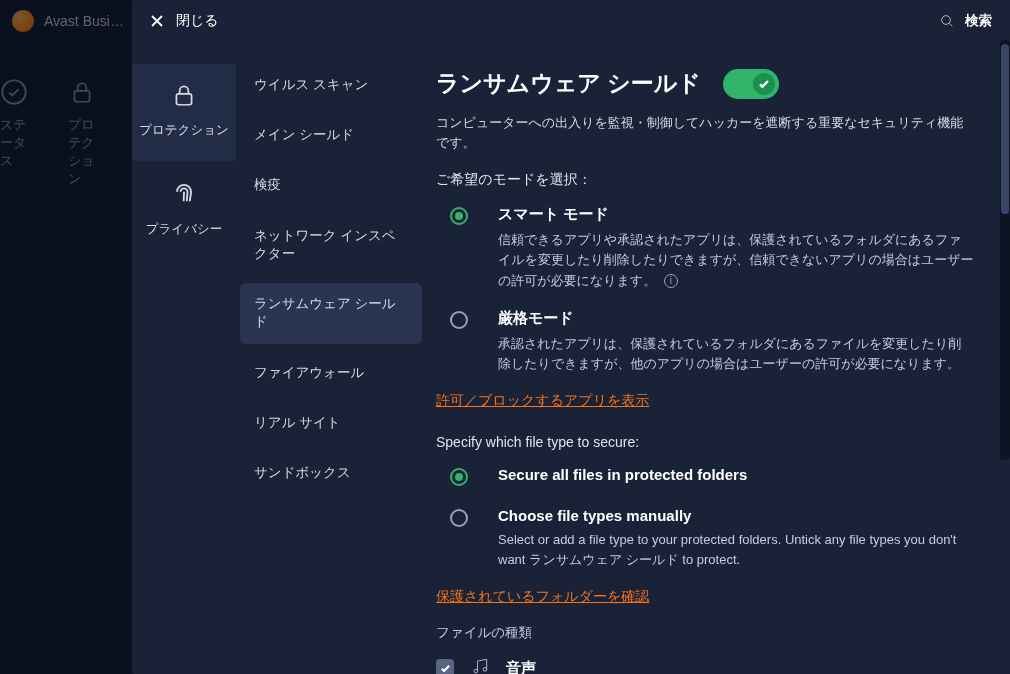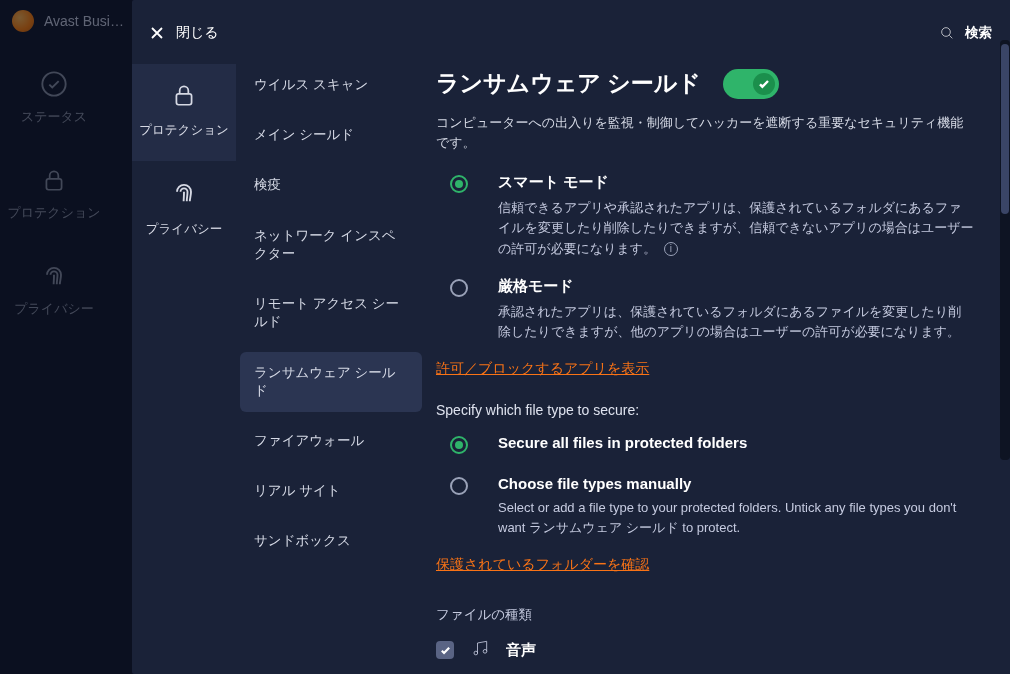--- a/index.html
+++ b/index.html
@@ -4,28 +4,28 @@
 <style>
   * { box-sizing: border-box; margin: 0; padding: 0; }
   html, body { width: 1010px; height: 674px; overflow: hidden; font-family: "Segoe UI", Meiryo, sans-serif; }
   body { background: #0e1423; color: #fff; position: relative; }
 
   
   .bg-app { position: absolute; inset: 0; background: #0b1020; }
   .bg-topbar { height: 42px; display: flex; align-items: center; padding: 0 12px; opacity: .45; }
   .bg-logo { width: 22px; height: 22px; border-radius: 50%; background: radial-gradient(circle at 35% 35%, #ffb347, #ff7b00 60%, #c75f00); margin-right: 10px; }
   .bg-title { color: #c6cada; font-size: 14px; }
-  .bg-sidebar { position: absolute; left: 0; top: 42px; bottom: 0; width: 108px; display:flex; flex-direction:column; gap:40px; padding-top:28px; opacity:.35; }
+  .bg-sidebar { position: absolute; left: 0; top: 50px; bottom: 0; width: 108px; display:flex; flex-direction:row; gap:40px; padding-top:28px; opacity:.35; }
   .bg-side-item { display:flex; flex-direction:column; align-items:center; gap:10px; color:#aab0c0; font-size:13px; }
   .bg-side-icon { width:28px; height:28px; display:flex; align-items:center; justify-content:center; }
   .bg-side-icon svg { stroke:#aab0c0; fill:none; stroke-width:1.6; }
 
   
   .overlay { position:absolute; left:132px; top:0; right:0; bottom:0; background:#1a2238; display:flex; flex-direction:column; border-radius:2px 0 0 2px; }
-  .ov-header { height:42px; display:flex; align-items:flex-end; padding:0 18px; }
+  .ov-header { height:42px; display:flex; align-items:center; padding:0 18px; }
   .ov-close { display:flex; align-items:center; gap:12px; color:#fff; font-size:14px; cursor:pointer; }
   .ov-close svg { stroke:#fff; }
   .ov-spacer { flex:1; }
   .ov-search { display:flex; align-items:center; gap:10px; color:#fff; font-size:13.5px; font-weight:600; cursor:pointer; }
   .ov-search svg { stroke:#fff; fill:none; }
   .ov-body { flex:1; display:flex; min-height:0; }
 
   
   .cat-col { width:104px; padding-top:22px; display:flex; flex-direction:column; }
   .cat-item { display:flex; flex-direction:column; align-items:center; gap:14px; padding:18px 4px 22px; color:#d6d9e4; font-size:12.5px; text-align:center; cursor:pointer; }
@@ -47,21 +47,21 @@
   .desc { font-size:13px; line-height:1.55; color:#d6dae6; margin-bottom:18px; max-width:560px; }
   .section-label { font-size:14px; color:#dfe3ef; margin:6px 0 14px; }
   .opt { display:flex; gap:30px; padding:2px 0 16px 14px; max-width:560px; }
   .radio { width:18px; height:18px; border:2px solid #9aa2b8; border-radius:50%; flex:0 0 auto; margin-top:2px; display:flex; align-items:center; justify-content:center; cursor:pointer; }
   .radio.checked { border-color:#2fb46a; }
   .radio.checked .dot { width:8px; height:8px; border-radius:50%; background:#2fb46a; }
   .opt-body .opt-title { font-size:15px; font-weight:700; color:#fff; margin-bottom:6px; }
   .opt-body .opt-desc { font-size:13px; line-height:1.55; color:#c6cbe0; }
   .info-dot { display:inline-flex; width:14px; height:14px; border:1px solid #9aa2b8; border-radius:50%; align-items:center; justify-content:center; font-size:10px; color:#9aa2b8; margin-left:4px; vertical-align:middle; }
   .link { color:#f97316; text-decoration:underline; font-size:14px; display:inline-block; margin:2px 0 18px; cursor:pointer; }
-  .file-section-label { font-size:13.5px; color:#c6cbe0; margin:14px 0 10px; }
+  .file-section-label { font-size:13.5px; color:#c6cbe0; margin:0 0 10px; }
   .file-row { display:flex; align-items:center; gap:16px; padding:4px 0; }
   .chk { width:18px; height:18px; border-radius:4px; background:#5a6484; display:flex; align-items:center; justify-content:center; cursor:pointer; }
   .chk svg { stroke:#fff; stroke-width:2.4; }
   .file-icon svg { stroke:#c6cbe0; fill:none; }
   .file-label { font-size:15px; color:#fff; font-weight:600; }
   .right-scroll { position:absolute; right:0; top:40px; width:10px; height:420px; background:#0e1423; border-radius:4px; }
   .right-scroll .thumb { position:absolute; left:1px; width:8px; top:4px; height:170px; background:#3a4566; border-radius:4px; }
 </style>
 </head>
 <body>
@@ -139,40 +139,40 @@
           </svg>
         <span>プライバシー</span>
       </div>
     </div>
 
     <div class="sub-col">
       <div class="sub-item">ウイルス スキャン</div>
       <div class="sub-item">メイン シールド</div>
       <div class="sub-item">検疫</div>
       <div class="sub-item">ネットワーク インスペクター</div>
-      <div class="sub-item">リモート アクセス シールド</div>
       <div class="sub-item active">ランサムウェア シールド</div>
       <div class="sub-item">ファイアウォール</div>
       <div class="sub-item">リアル サイト</div>
       <div class="sub-item">サンドボックス</div>
     </div>
 
     <div class="content">
       <div class="title-row">
         <h1>ランサムウェア シールド</h1>
         <div class="toggle">
           <div class="knob">
             <svg width="12" height="12" viewBox="0 0 12 12">
                 <path d="M2 6.3l2.4 2.4L10 3" fill="none"></path>
               </svg>
           </div>
         </div>
       </div>
       <p class="desc">コンピューターへの出入りを監視・制御してハッカーを遮断する重要なセキュリティ機能です。</p>
 
+      <div class="section-label">ご希望のモードを選択：</div>
 
       <div class="opt">
         <div class="radio checked">
             <div class="dot"></div>
           </div>
         <div class="opt-body">
           <div class="opt-title">スマート モード</div>
           <div class="opt-desc">
             <span>信頼できるアプリや承認されたアプリは、保護されているフォルダにあるファイルを変更したり削除したりできますが、信頼できないアプリの場合はユーザーの許可が必要になります。</span>
             <span class="info-dot">i</span>

